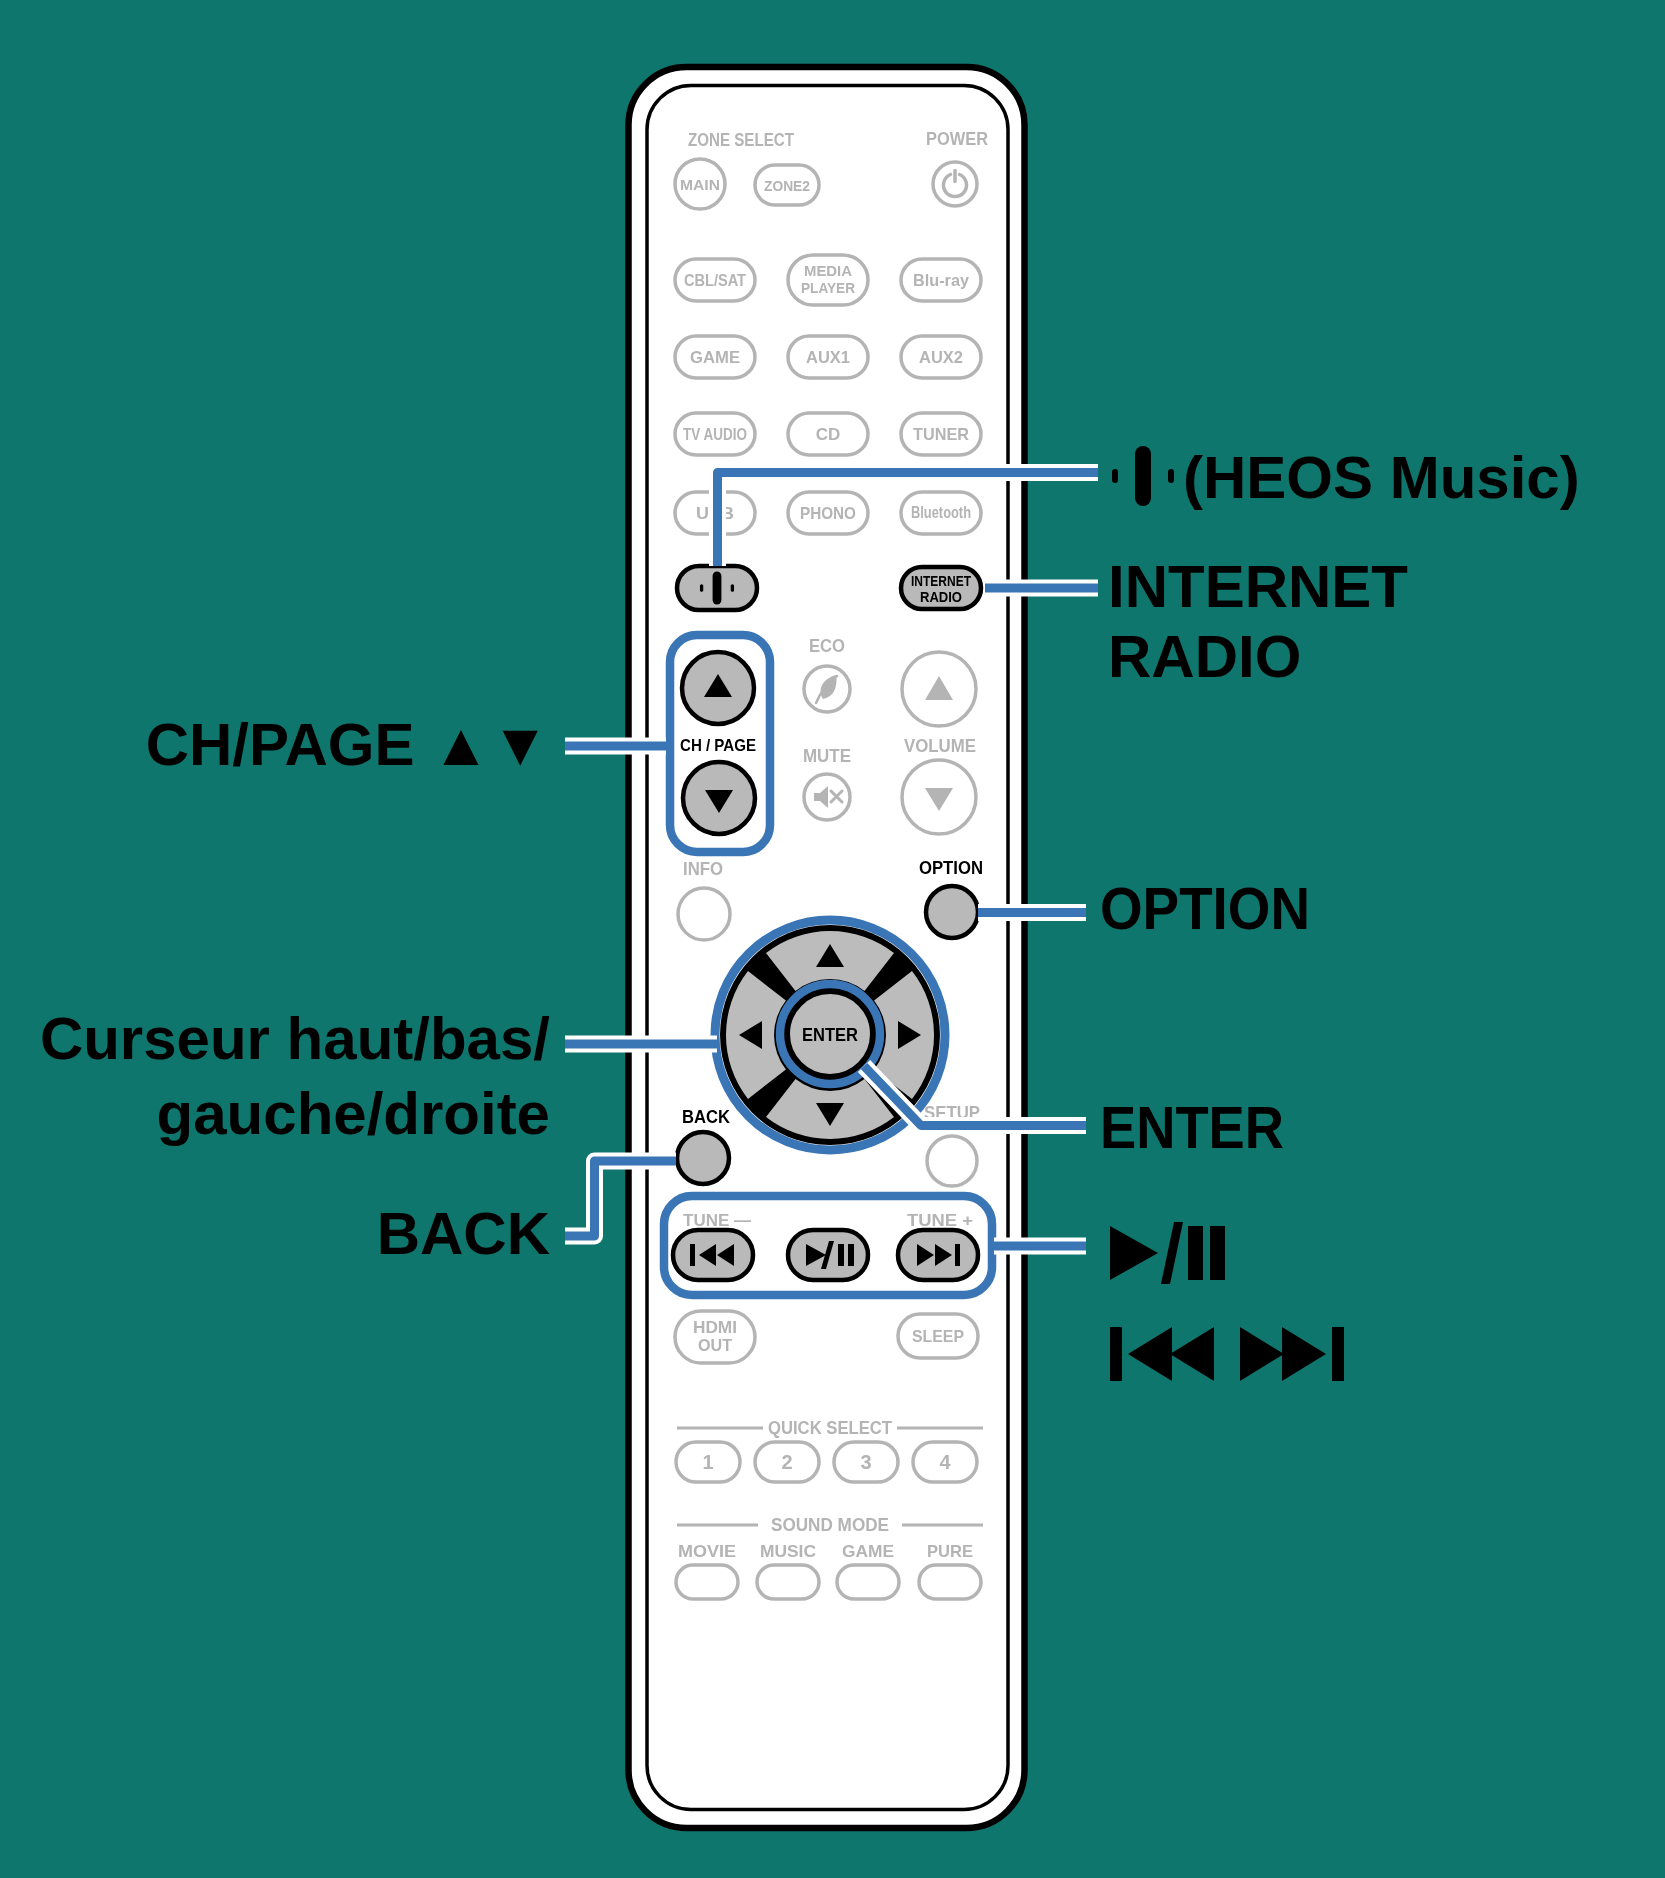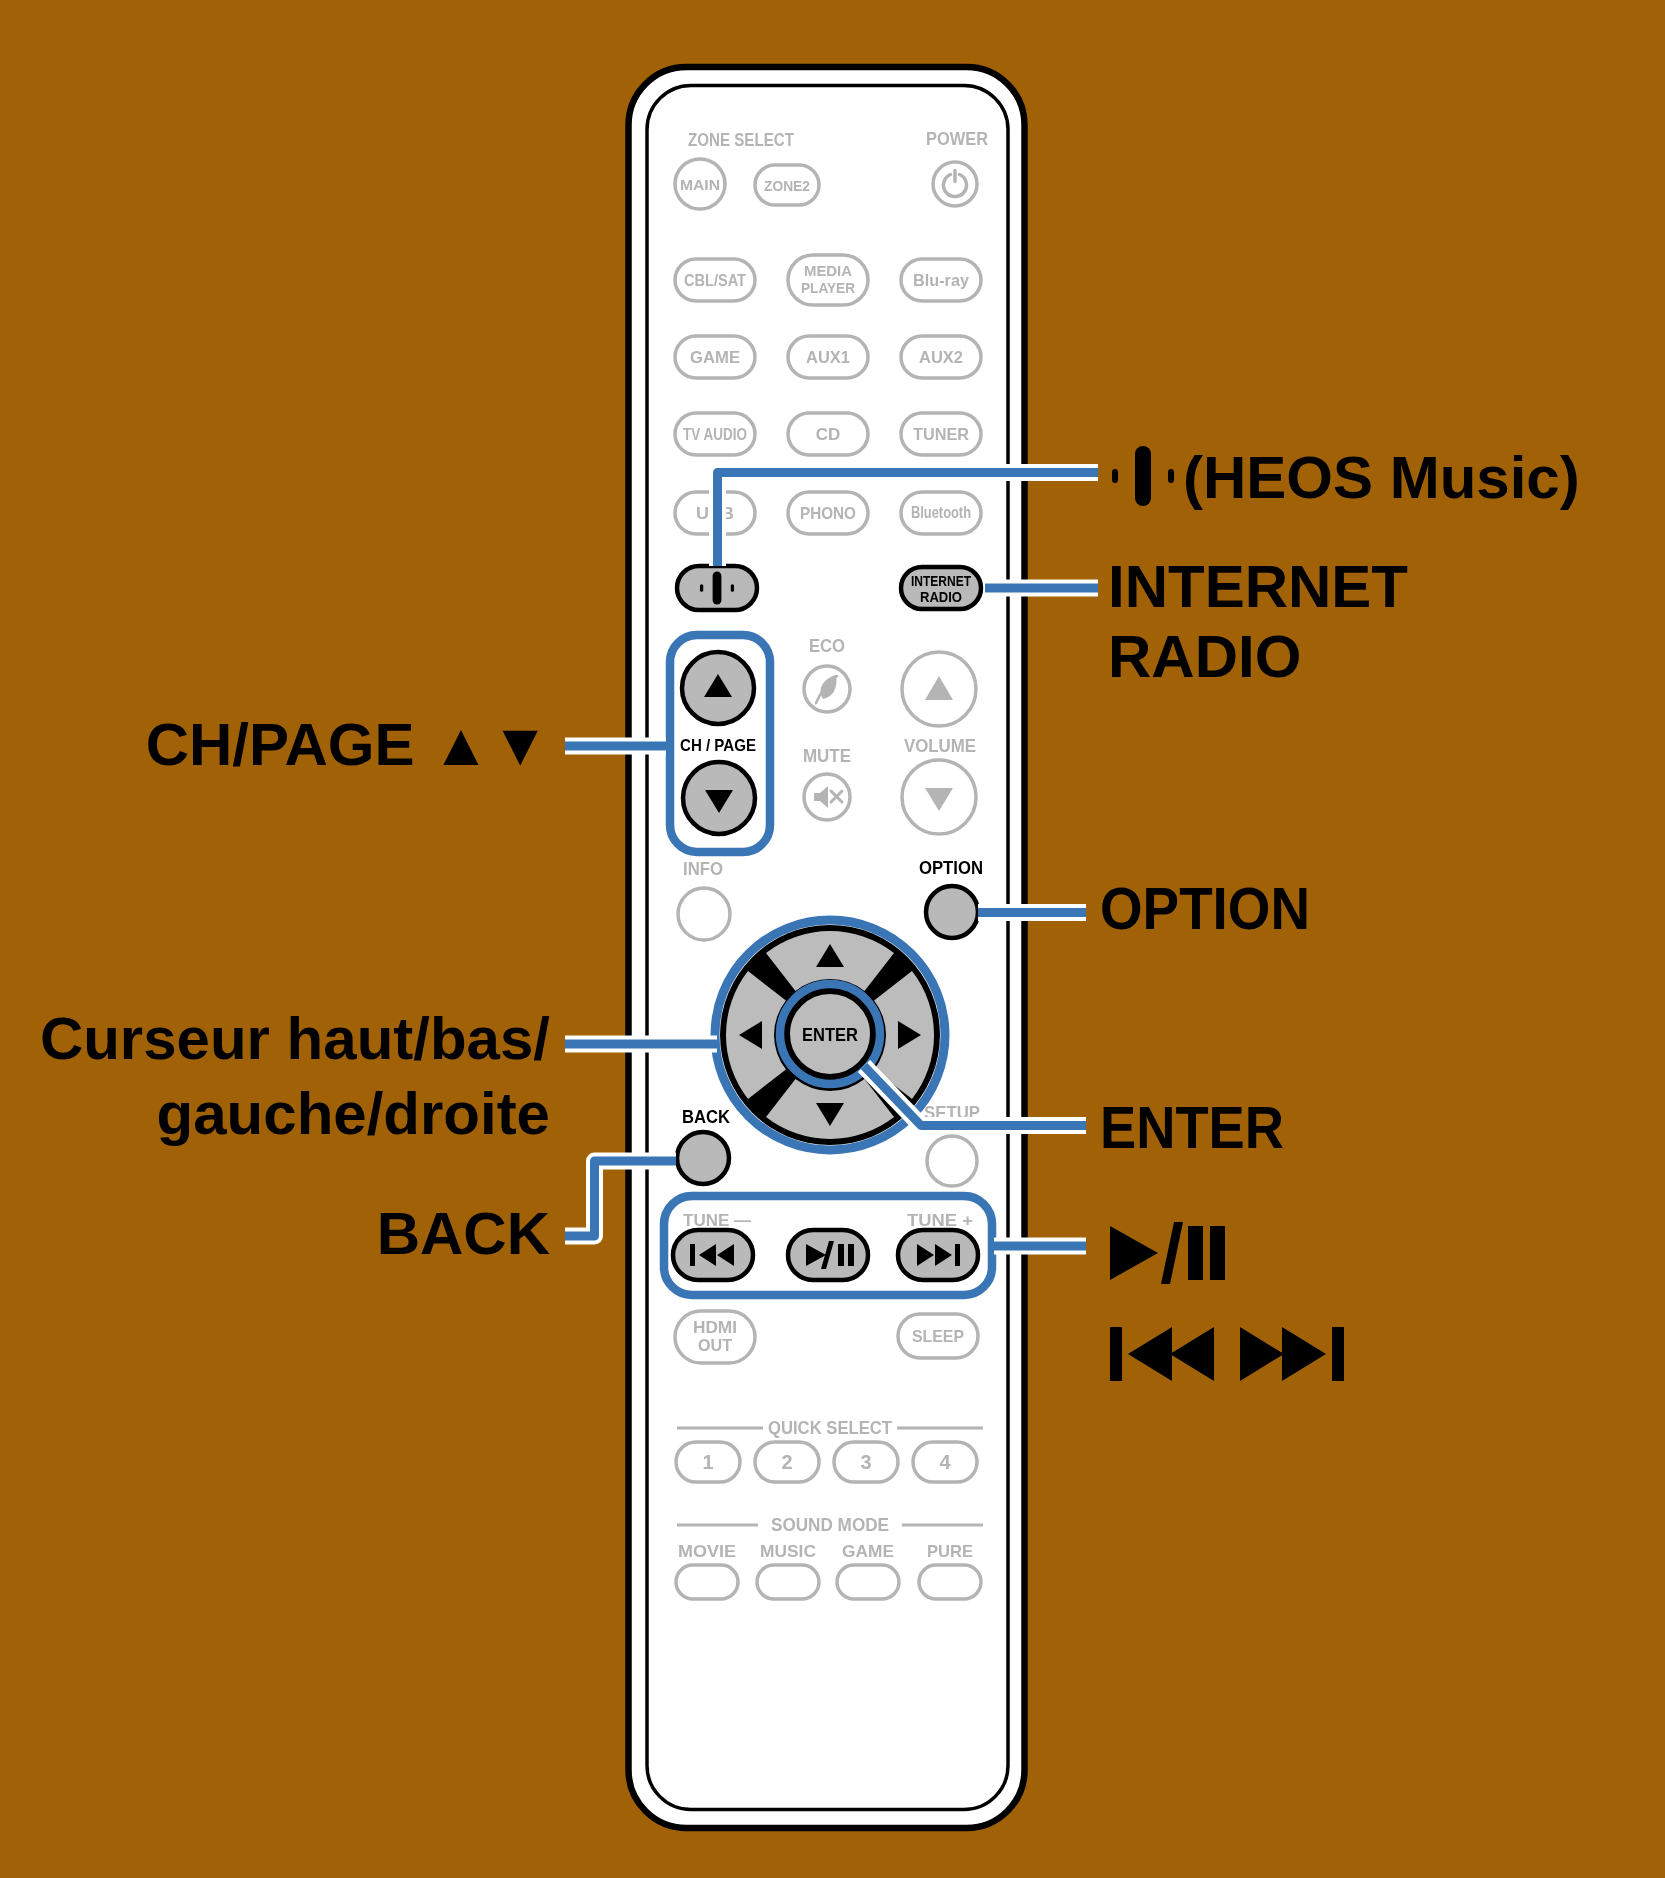--- a/index.html
+++ b/index.html
@@ -1,16 +1,16 @@
 <!DOCTYPE html>
 <html><head>
 <meta charset="utf-8">
 <style>
   html,body{margin:0;padding:0;background:#fff;}
-  .page{position:relative;width:1665px;height:1878px;background:#a16207;overflow:hidden;
+  .page{position:relative;width:1665px;height:1878px;background:#0f766e;overflow:hidden;
         font-family:"Liberation Sans","DejaVu Sans",sans-serif;}
   svg{position:absolute;left:0;top:0;}
   svg text{font-family:"Liberation Sans","DejaVu Sans",sans-serif;}
   .gtxt{fill:#B4B4B4;font-weight:bold;}
   .ktxt{fill:#000;font-weight:bold;}
   .callout{fill:#000;font-weight:bold;font-size:60px;}
   .gstroke{stroke:#B4B4B4;fill:#fff;}
   .kbtn{stroke:#000;fill:#B9B9B9;}
   .hl{stroke:#3A76B5;fill:none;}
   .casing{stroke:#fff;stroke-width:17;fill:none;stroke-linejoin:round;stroke-linecap:butt;}

